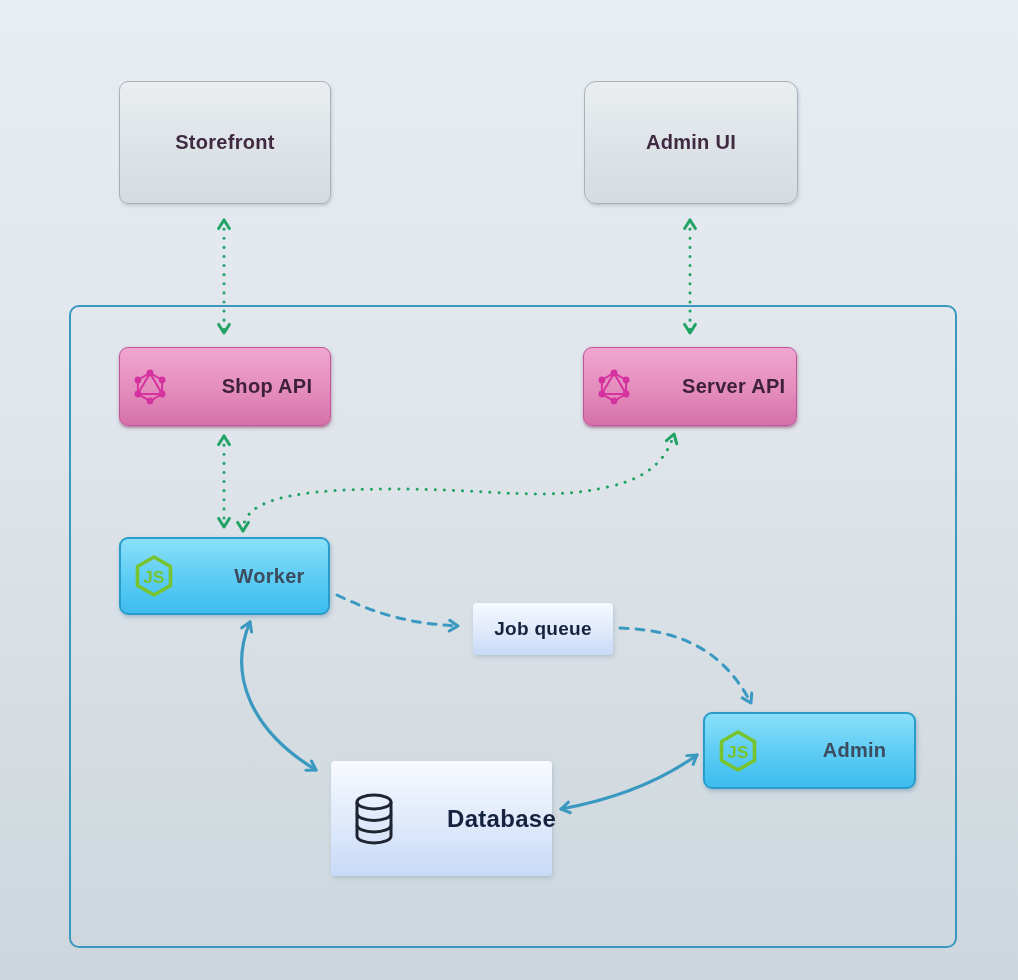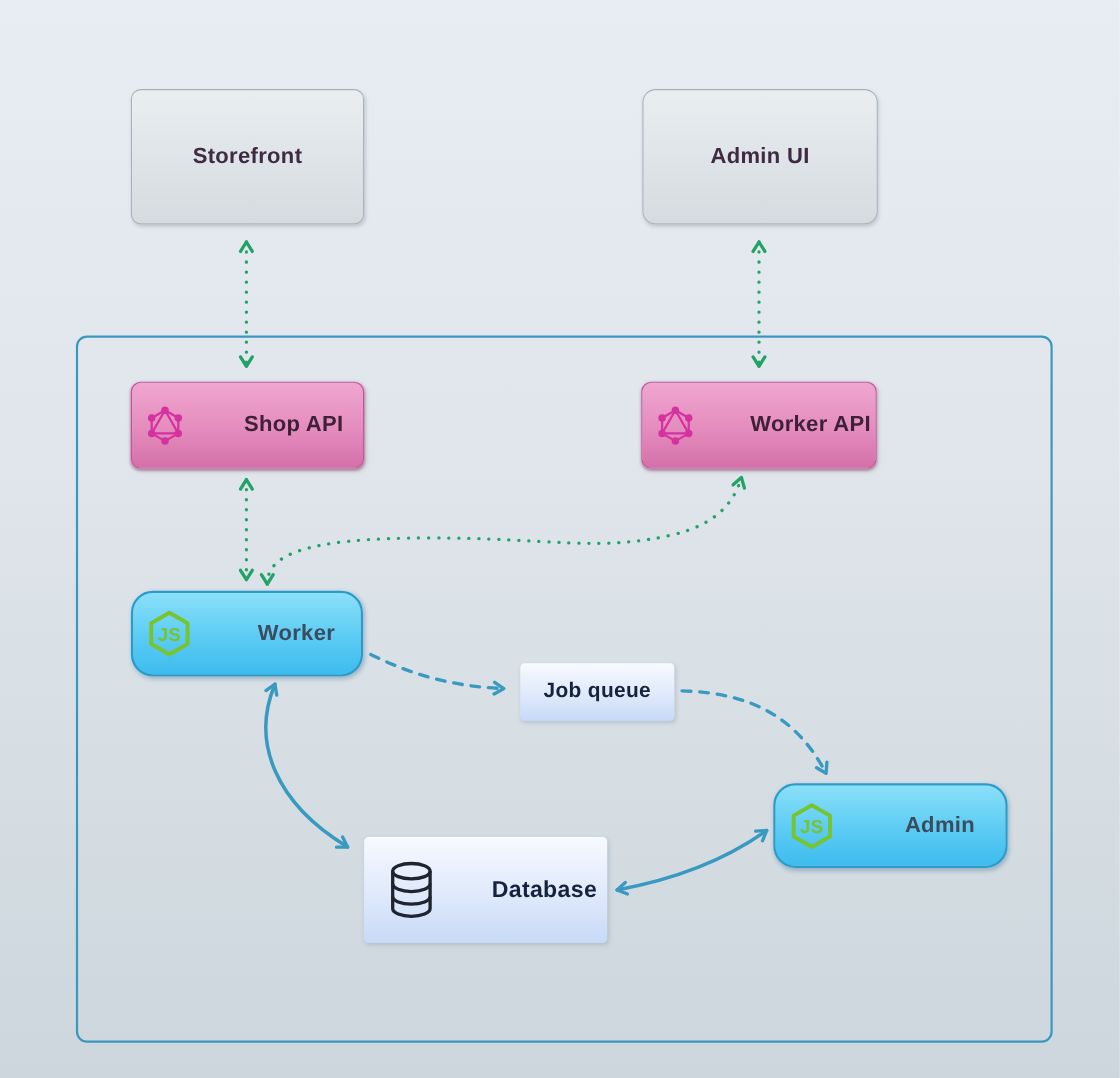--- a/index.html
+++ b/index.html
@@ -35,39 +35,39 @@
     border:1px solid #aab2b9;color:#3f2a42;font-size:20px;
     box-shadow:1px 2px 3px rgba(100,110,125,.25);
   }
   .pink{
     width:212px;height:79px;border-radius:9px;
     background:linear-gradient(180deg,#f0a6d1 0%,#e48cbd 55%,#d570aa 100%);
     border:1px solid #c2549a;color:#3e2139;font-size:20px;
     box-shadow:0 2px 2px rgba(140,40,95,.35),1px 2px 4px rgba(110,60,95,.25);
   }
   .cyan{
-    width:211px;height:78px;border-radius:20px;
+    width:211px;height:78px;border-radius:9px;
     background:linear-gradient(180deg,#8be0f9 0%,#5fcdf4 50%,#3dbcee 100%);
     border:2px solid #2a9ccb;color:#3c4b5d;font-size:20px;
     box-shadow:1px 2px 4px rgba(50,100,140,.35);
   }
   .lightblue{
     border-radius:4px;
     background:linear-gradient(180deg,#f7fafe 0%,#dfe9fb 55%,#c7daf7 100%);
     color:#15233e;box-shadow:1px 2px 4px rgba(120,140,170,.35);
   }
 
   #n-storefront{left:119px;top:53px;}
   #n-adminui{left:584px;top:53px;width:214px;border-radius:12px;}
   #n-shopapi{left:119px;top:319px;}
   #n-adminapi{left:583px;top:319px;width:214px;}
   #n-server{left:119px;top:509px;}
   #n-jobqueue{left:473px;top:575px;width:140px;height:52px;font-size:19px;}
   #n-worker{left:703px;top:684px;width:213px;height:77px;}
-  #n-database{left:331px;top:733px;width:221px;height:96px;font-size:21px;padding:0 18px;}
+  #n-database{left:331px;top:733px;width:221px;height:115px;font-size:24px;padding:0 18px;}
 
   .icon{flex:0 0 auto;display:block;}
 </style>
 </head>
 <body>
 
 <div id="canvas">
 
   <div class="boundary"></div>
 
@@ -126,21 +126,21 @@
       </g>
       <g fill="#d5319f">
         <circle cx="20" cy="6" r="3.4"></circle>
           <circle cx="32.1" cy="13" r="3.4"></circle>
         <circle cx="32.1" cy="27" r="3.4"></circle>
           <circle cx="20" cy="34" r="3.4"></circle>
         <circle cx="7.9" cy="27" r="3.4"></circle>
           <circle cx="7.9" cy="13" r="3.4"></circle>
       </g>
     </svg>
-    <span class="lbl">Worker API</span>
+    <span class="lbl">Server API</span>
   </div>
 
   <div class="node cyan has-icon" id="n-server">
     <svg class="icon" width="46" height="46" viewBox="0 0 46 46">
       <path d="M23 4 L39.5 13.5 L39.5 32.5 L23 42 L6.5 32.5 L6.5 13.5 Z" fill="none" stroke="#77c42f" stroke-width="3.6" stroke-linejoin="round"></path>
       <text x="23" y="29.5" text-anchor="middle" font-family="Liberation Sans, sans-serif" font-weight="bold" font-size="17" fill="#77c42f">JS</text>
     </svg>
     <span class="lbl">Worker</span>
   </div>
 

